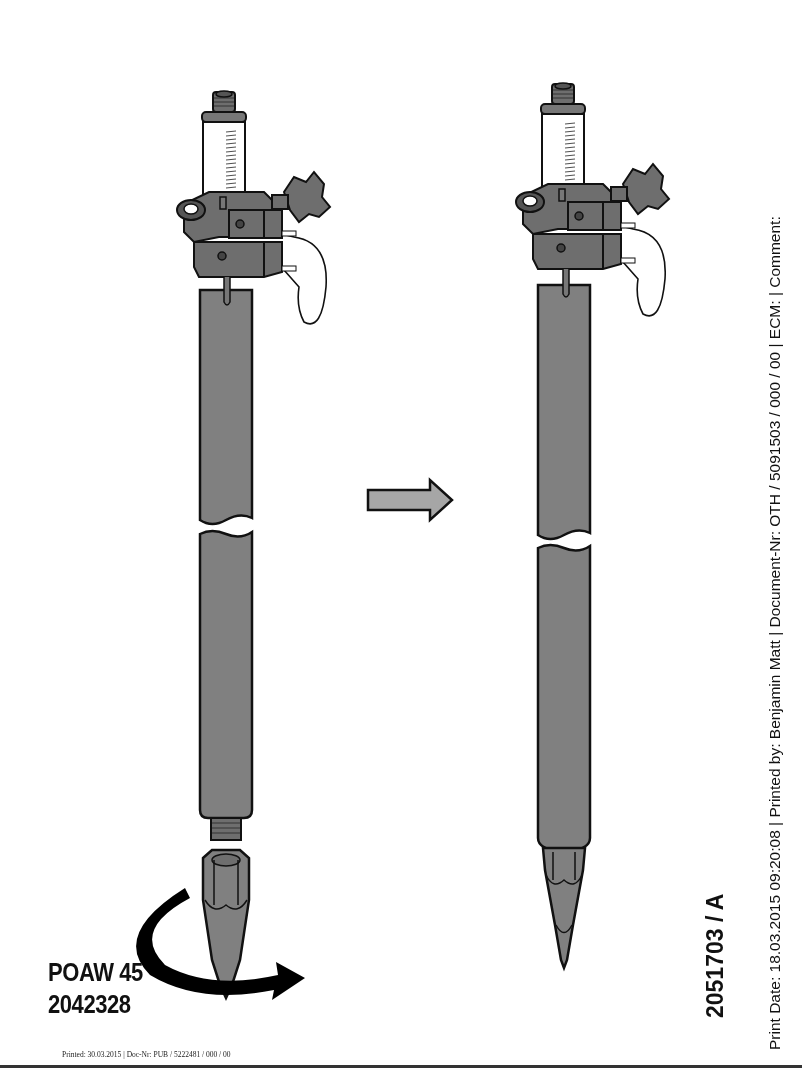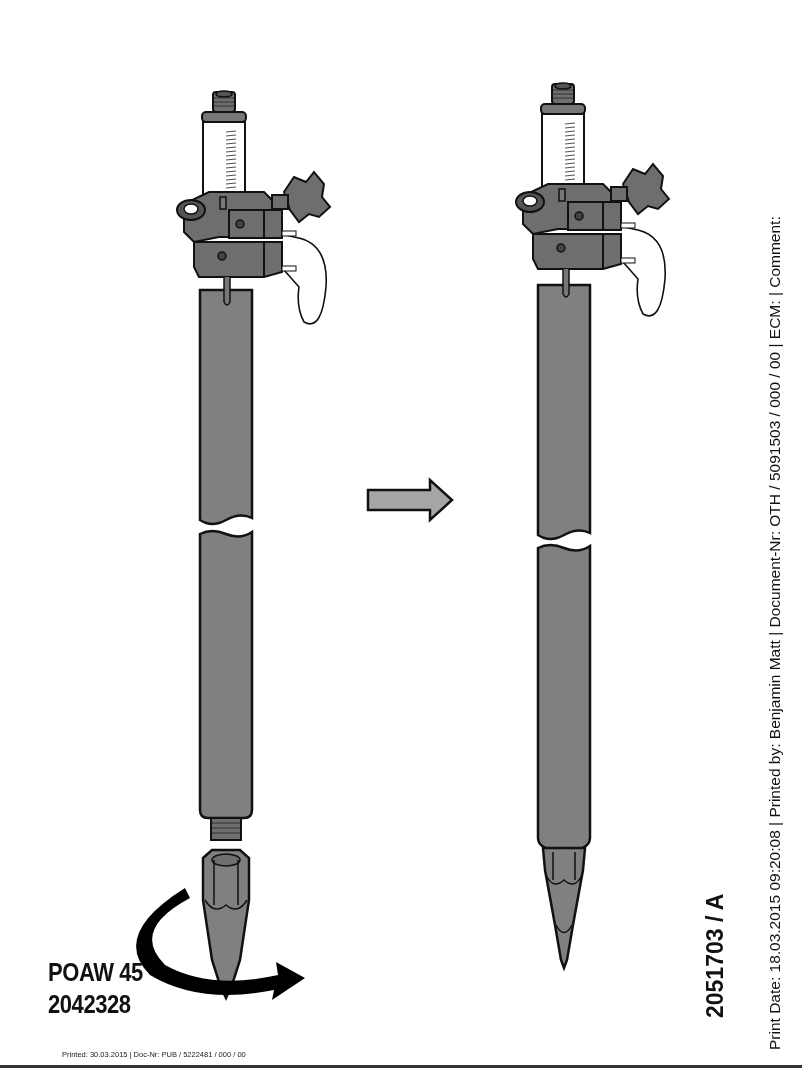--- a/index.html
+++ b/index.html
@@ -3,21 +3,21 @@
 <meta charset="utf-8">
 <style>
   html, body { margin: 0; padding: 0; background: #ffffff; }
   body { width: 802px; height: 1069px; position: relative; overflow: hidden; font-family: "Liberation Sans", sans-serif; }
   .illus { position: absolute; left: 0; top: 0; width: 802px; height: 1069px; }
   .label-bold { position: absolute; font-family: "Liberation Sans", sans-serif; font-weight: bold; color: #111; letter-spacing: -0.5px; }
   #model-name { left: 48px; top: 958px; font-size: 25px; transform: scaleX(0.88); transform-origin: left top; }
   #part-number { left: 48px; top: 990px; font-size: 25px; transform: scaleX(0.88); transform-origin: left top; }
   #drawing-id { position: absolute; left: 702px; top: 1018px; font-size: 23px; font-weight: bold; transform: rotate(-90deg); transform-origin: left top; white-space: nowrap; color: #111; }
   #print-info { position: absolute; left: 766px; top: 1050px; font-size: 15.5px; transform: rotate(-90deg); transform-origin: left top; white-space: nowrap; color: #111; }
-  #footer-printed { position: absolute; left: 62px; top: 1050px; font-family: Liberation Sans, sans-serif; font-size: 7.5px; color: #222; white-space: nowrap; }
+  #footer-printed { position: absolute; left: 62px; top: 1050px; font-family: Liberation Serif, serif; font-size: 7.5px; color: #222; white-space: nowrap; }
   #bottom-rule { position: absolute; left: 0; top: 1065px; width: 802px; height: 3px; background: #333; }
 </style>
 </head>
 <body>
 
 <svg class="illus" viewBox="0 0 802 1069" xmlns="http://www.w3.org/2000/svg">
   <defs>
     <g id="head-assembly">
 
       <rect x="-11" y="0" width="22" height="20" rx="3" fill="#6e6e6e" stroke="#111" stroke-width="2"></rect>

